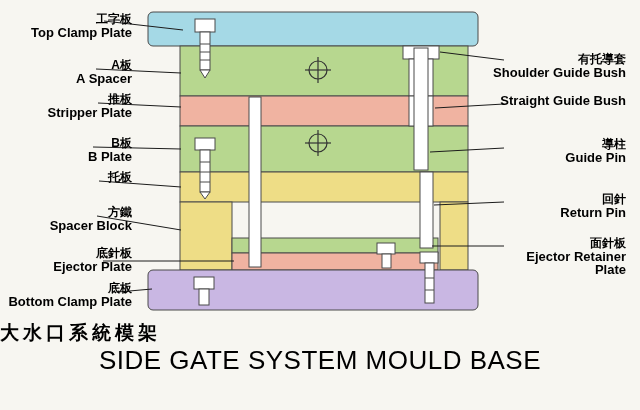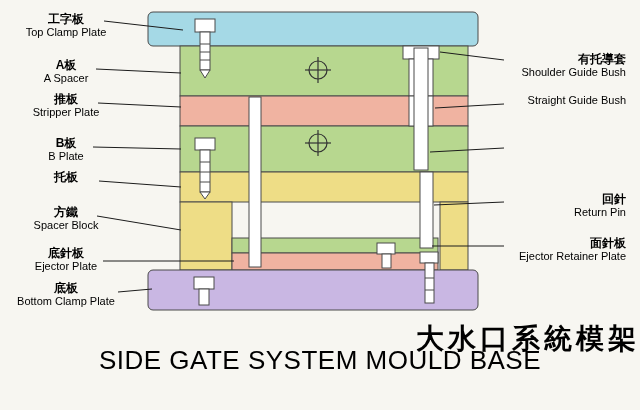--- a/index.html
+++ b/index.html
@@ -7,26 +7,26 @@
     position:relative;width:640px;height:410px;
     background:#f7f6f1;overflow:hidden;
     font-family:"Liberation Sans","DejaVu Sans",sans-serif;color:#000;
   }
   svg.diagram{position:absolute;top:0;left:0}
   .plate{stroke:#4a4a4a;stroke-width:1}
   .pin{fill:#ffffff;stroke:#4a4a4a;stroke-width:1}
   .leader{stroke:#1c1c1c;stroke-width:1}
   .mark{stroke:#333;fill:none;stroke-width:1.2}
   .tick{stroke:#4a4a4a;stroke-width:1}
-  .label{position:absolute;width:132px;text-align:center;line-height:14px}
+  .label{position:absolute;width:132px;text-align:right;line-height:14px}
   .label .zh{font-size:12px;font-weight:bold}
-  .label .en{font-size:11px;font-weight:normal;line-height:13px}
+  .label .en{font-size:13px;font-weight:bold;line-height:13px}
   .label.rt{left:492px;text-align:right;width:134px}
-  .title-zh{position:absolute;top:320px;left:0;width:100%;text-align:right;
-    font-size:28px;font-weight:bold;letter-spacing:4px}
+  .title-zh{position:absolute;top:320px;left:0;width:100%;text-align:left;
+    font-size:19px;font-weight:bold;letter-spacing:4px}
   .title-en{position:absolute;top:345px;left:0;width:100%;text-align:center;
     font-size:26px;font-weight:normal;letter-spacing:0.5px}
 </style>
 </head>
 <body>
 
 <div class="stage">
 
   <svg class="diagram" width="640" height="410" viewBox="0 0 640 410">
 
@@ -143,20 +143,24 @@
     <div class="en">Bottom Clamp Plate</div>
   </div>
 
   <div class="label rt" style="top:52px">
     <div class="zh">有托導套</div>
     <div class="en">Shoulder Guide Bush</div>
   </div>
   <div class="label rt" style="top:94px">
     <div class="en">Straight Guide Bush</div>
   </div>
+  <div class="label rt" style="top:137px">
+    <div class="zh">導柱</div>
+    <div class="en">Guide Pin</div>
+  </div>
   <div class="label rt" style="top:192px">
     <div class="zh">回針</div>
     <div class="en">Return Pin</div>
   </div>
   <div class="label rt" style="top:236px">
     <div class="zh">面針板</div>
     <div class="en">Ejector Retainer Plate</div>
   </div>
 
   <div class="title-zh">大水口系統模架</div>

